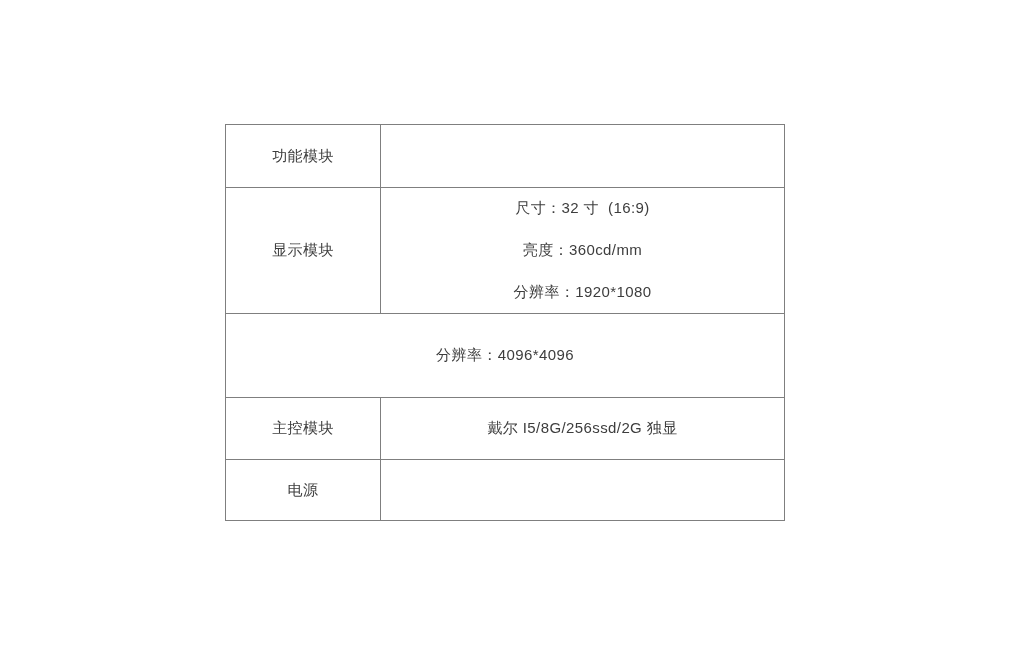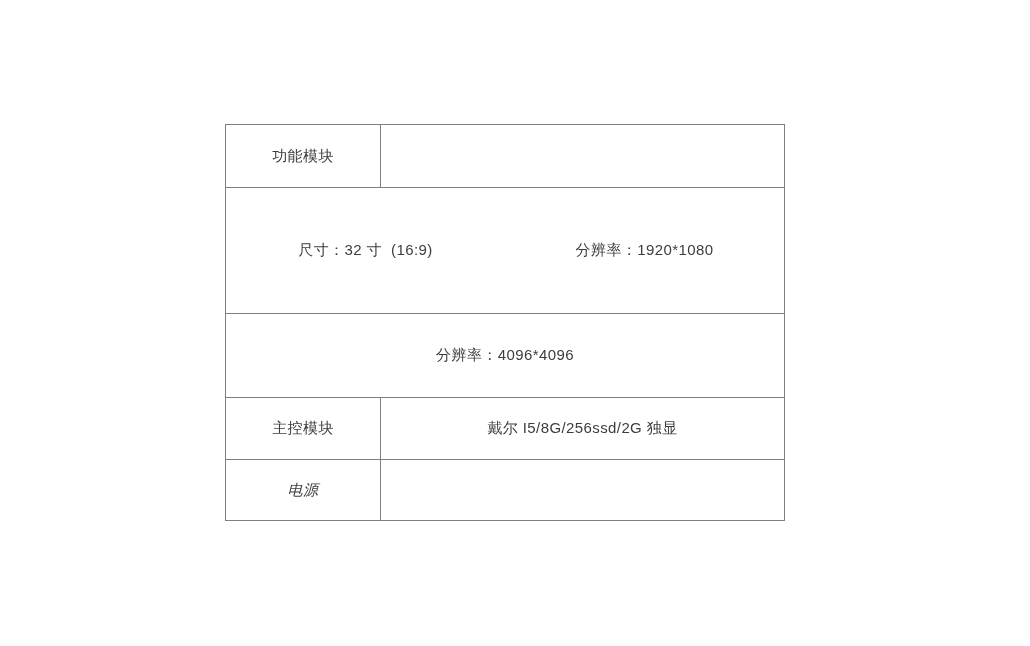--- a/index.html
+++ b/index.html
@@ -28,42 +28,41 @@
     border: 1px solid #7f7f7f;
     background: #ffffff;
   }
   .trow {
     display: flex;
     box-sizing: border-box;
     border-bottom: 1px solid #7f7f7f;
   }
   .trow.last {
     border-bottom: none;
-    font-style: italic;
   }
   .cell {
     box-sizing: border-box;
     display: flex;
     align-items: center;
     justify-content: center;
     color: #3d3d3d;
     font-size: 15px;
     letter-spacing: 0.4px;
     text-align: center;
   }
   .col1 {
     width: 155px;
     border-right: 1px solid #7f7f7f;
     flex: none;
   }
   .col2 {
     flex: 1;
   }
   .multi {
-    flex-direction: row;
+    flex-direction: column;
     align-items: stretch;
     justify-content: center;
     padding: 0;
   }
   .param-line {
     flex: 1;
     display: flex;
     align-items: center;
     justify-content: center;
     white-space: pre-wrap;
@@ -78,22 +77,24 @@
 <body>
 
 <div class="stage">
   <div class="spec-table">
 
     <div class="trow row-header">
       <div class="cell col1">功能模块</div>
     </div>
 
     <div class="trow row-display">
+      <div class="cell col1">显示模块</div>
       <div class="cell col2 multi">
         <div class="param-line">尺寸：32 寸  (16:9)</div>
+        <div class="param-line">亮度：360cd/mm</div>
         <div class="param-line">分辨率：1920*1080</div>
       </div>
     </div>
 
     <div class="trow row-touch">
       <div class="cell col2 multi">
         <div class="param-line">分辨率：4096*4096</div>
       </div>
     </div>
 

